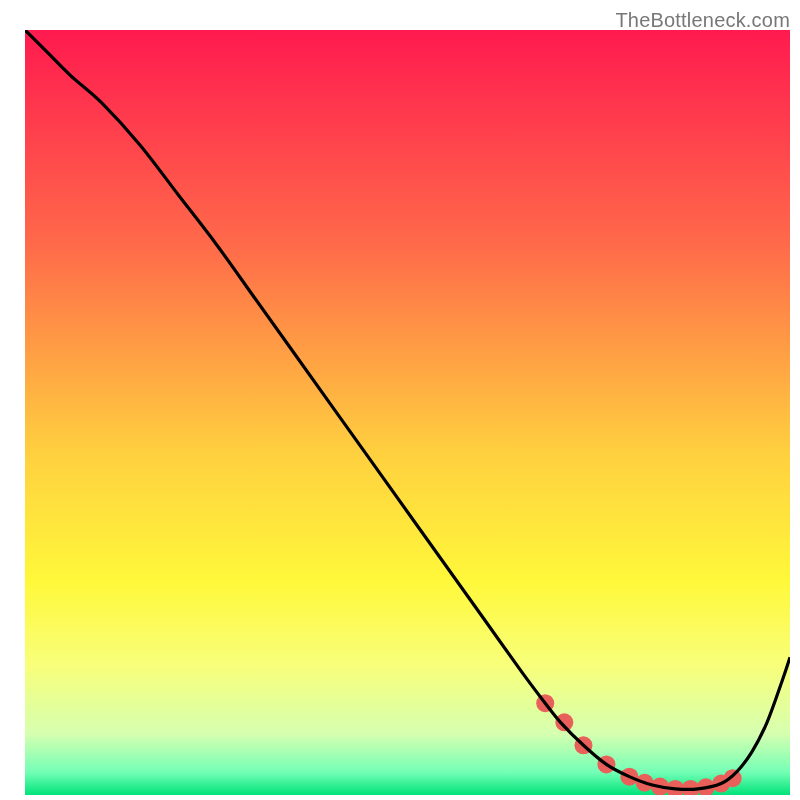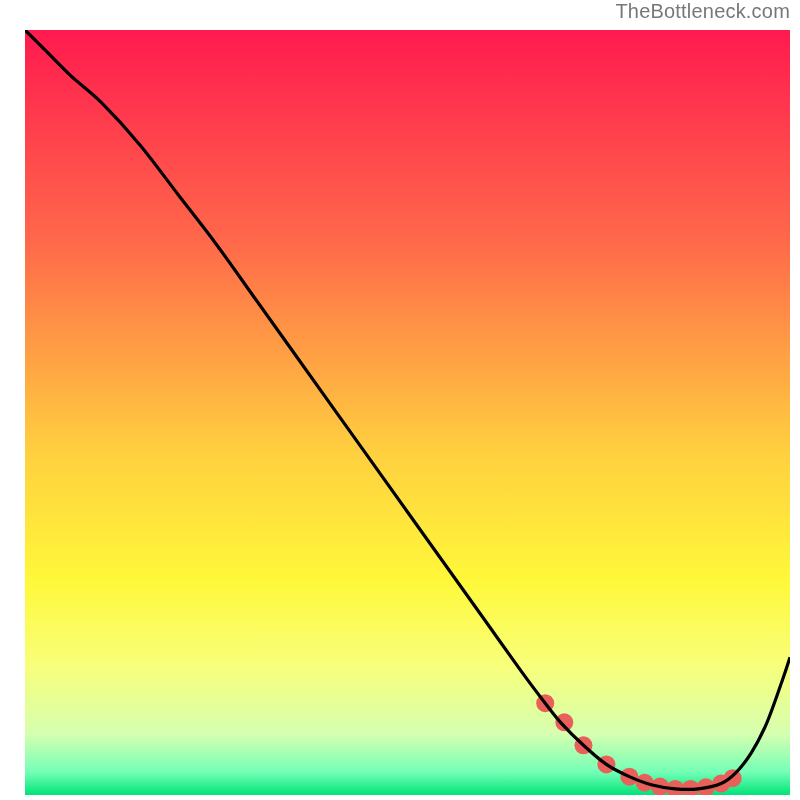--- a/index.html
+++ b/index.html
@@ -11,21 +11,21 @@
     background: #fff;
     font-family: Arial, Helvetica, sans-serif;
   }
   .chart-wrap {
     position: relative;
     width: 800px;
     height: 800px;
   }
   .watermark {
     position: absolute;
-    top: 0;
+    top: 9px;
     right: 10px;
     color: #777;
     font-size: 20px;
     font-weight: 500;
     letter-spacing: 0.2px;
     z-index: 5;
   }
   svg.plot {
     position: absolute;
     top: 0;

